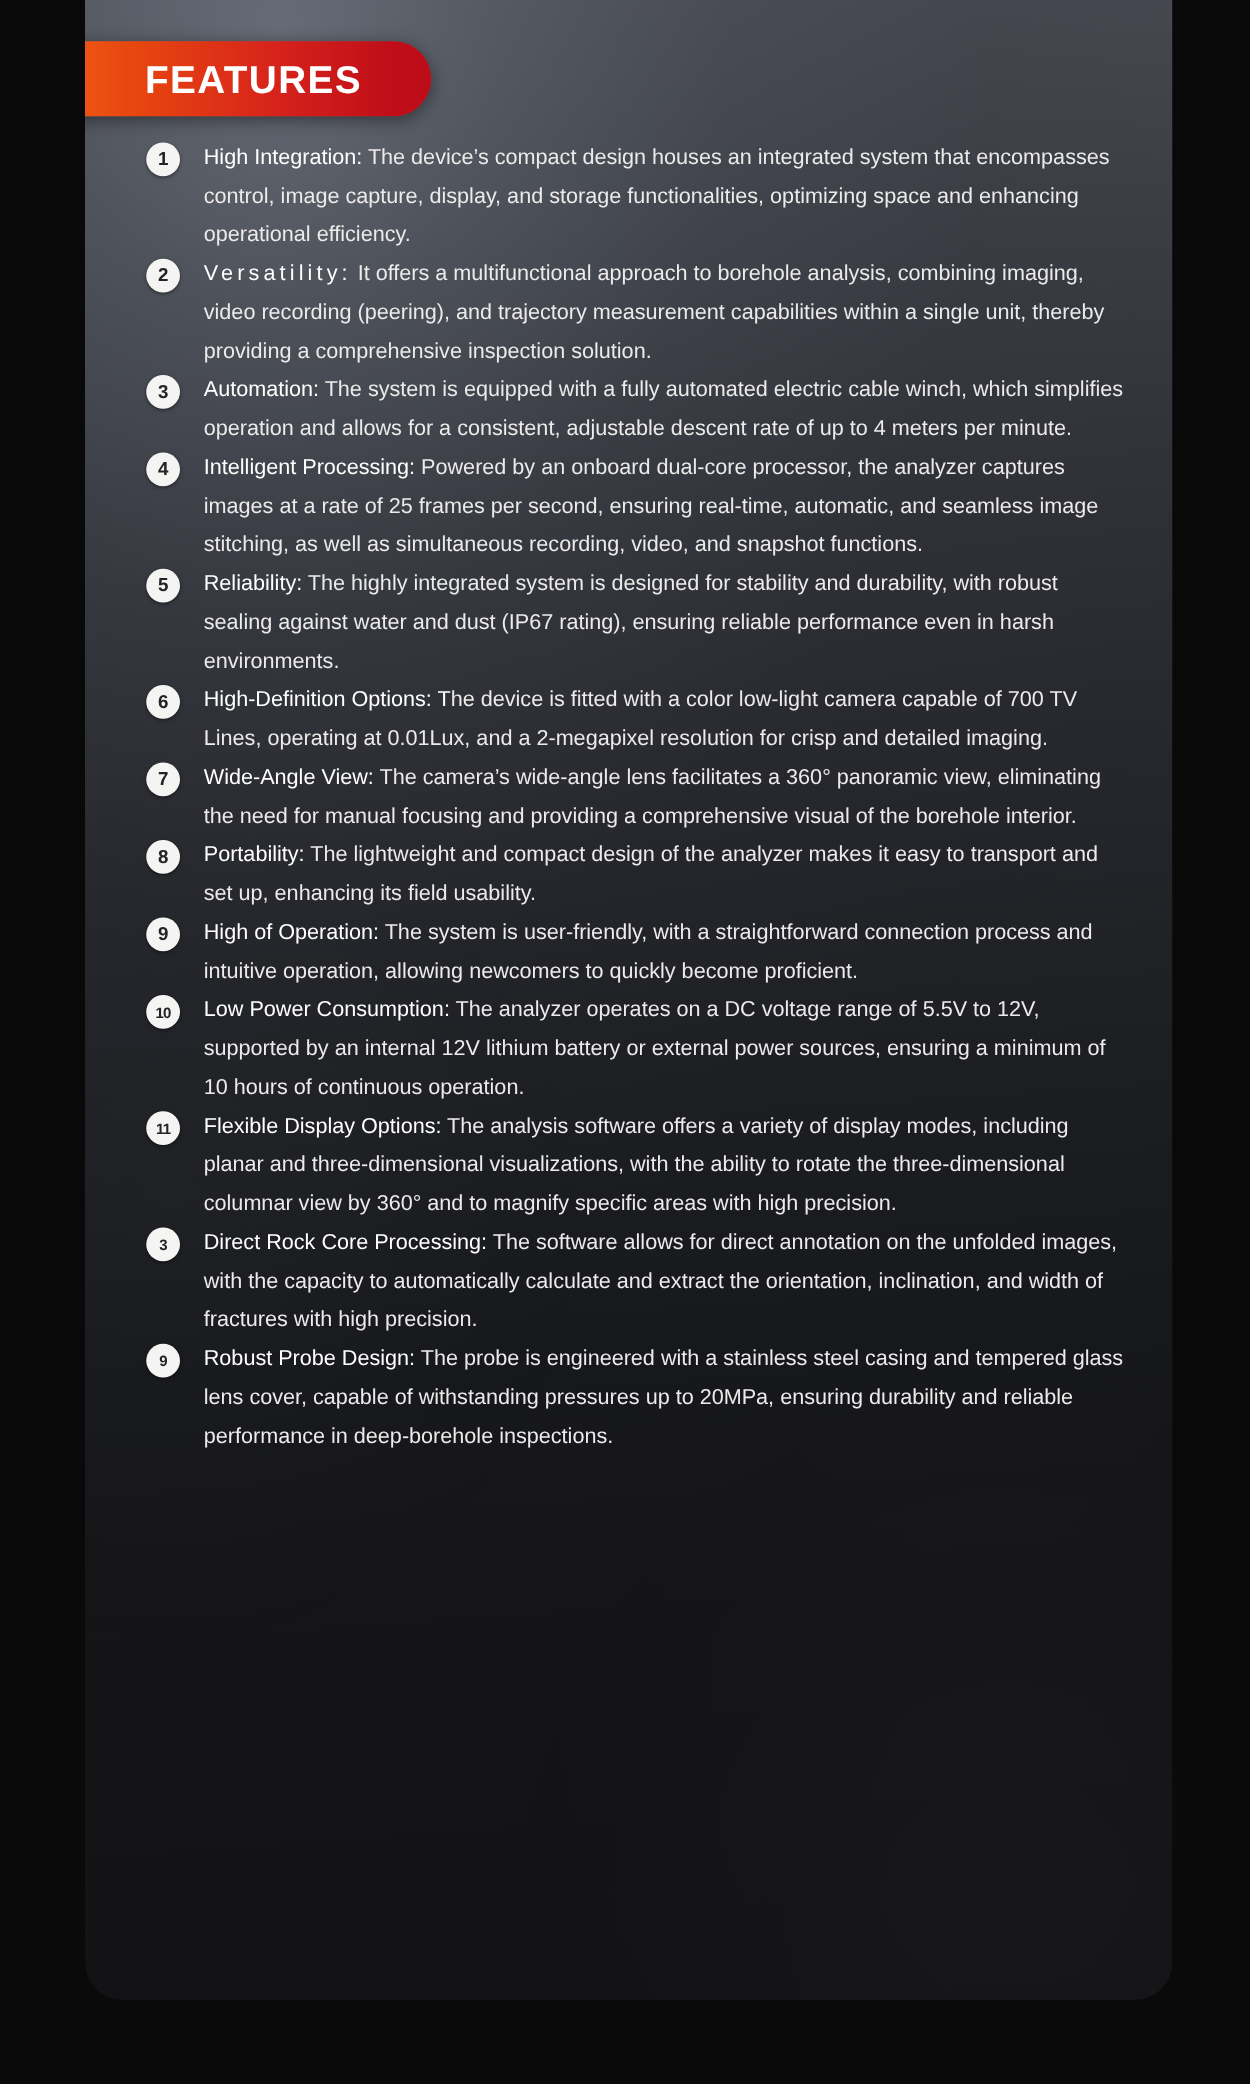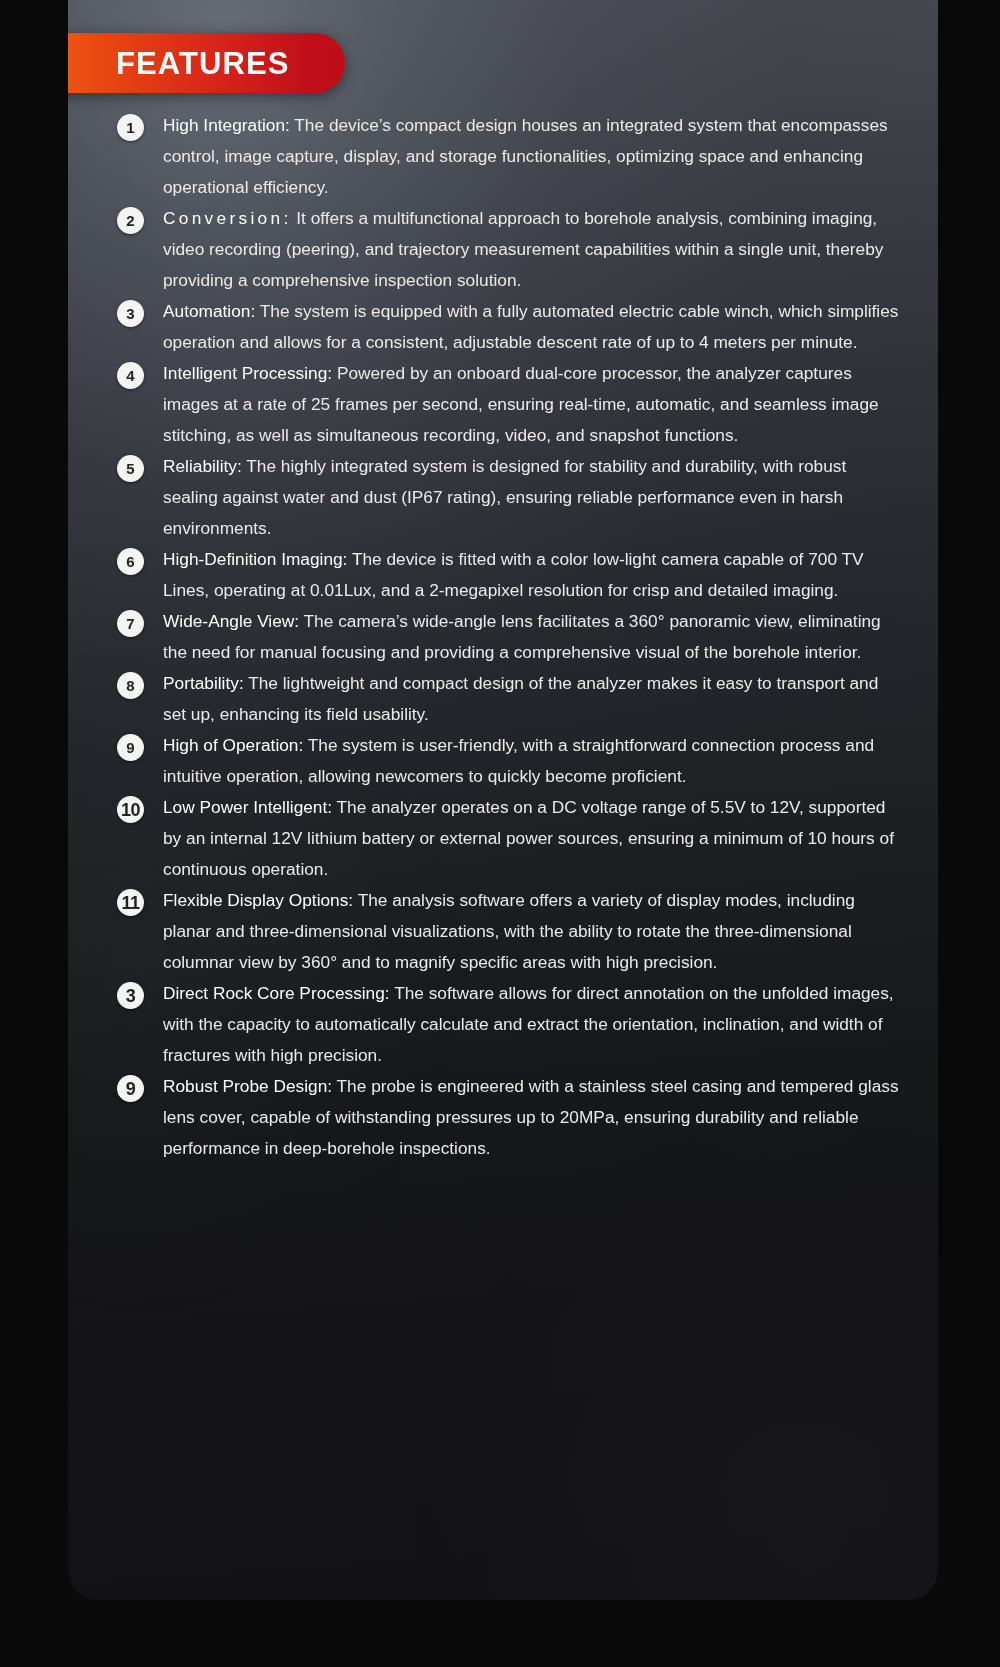--- a/index.html
+++ b/index.html
@@ -109,21 +109,21 @@
     background: #f4f4f2;
     color: #232327;
     font-size: 15px;
     font-weight: bold;
     display: flex;
     align-items: center;
     justify-content: center;
     line-height: 1;
     box-shadow: 0 1px 3px rgba(0,0,0,0.5);
   }
-  .badge.wide { font-size: 18px; letter-spacing: -0.6px; }
+  .badge.wide { font-size: 12px; letter-spacing: -0.6px; }
 
   .feature-body {
     color: #f0f0ef;
     font-size: 17.3px;
     line-height: 31px;
     text-align: left;
   }
 
   .feature-label {
     font-weight: normal;
@@ -145,53 +145,53 @@
       <span id="features-title">FEATURES</span>
     </div>
 
     <ul id="feature-list">
         <li class="feature-item">
           <span class="badge">1</span>
           <p class="feature-body"><span class="feature-label">High Integration:</span><span class="feature-text"> The device’s compact design houses an integrated system that encompasses control, image capture, display, and storage functionalities, optimizing space and enhancing operational efficiency.</span></p>
         </li>
         <li class="feature-item">
           <span class="badge">2</span>
-          <p class="feature-body"><span class="feature-label spaced">Conversion:</span><span class="feature-text"> It offers a multifunctional approach to borehole analysis, combining imaging, video recording (peering), and trajectory measurement capabilities within a single unit, thereby providing a comprehensive inspection solution.</span></p>
+          <p class="feature-body"><span class="feature-label spaced">Versatility:</span><span class="feature-text"> It offers a multifunctional approach to borehole analysis, combining imaging, video recording (peering), and trajectory measurement capabilities within a single unit, thereby providing a comprehensive inspection solution.</span></p>
         </li>
         <li class="feature-item">
           <span class="badge">3</span>
           <p class="feature-body"><span class="feature-label">Automation:</span><span class="feature-text"> The system is equipped with a fully automated electric cable winch, which simplifies operation and allows for a consistent, adjustable descent rate of up to 4 meters per minute.</span></p>
         </li>
         <li class="feature-item">
           <span class="badge">4</span>
           <p class="feature-body"><span class="feature-label">Intelligent Processing:</span><span class="feature-text"> Powered by an onboard dual-core processor, the analyzer captures images at a rate of 25 frames per second, ensuring real-time, automatic, and seamless image stitching, as well as simultaneous recording, video, and snapshot functions.</span></p>
         </li>
         <li class="feature-item">
           <span class="badge">5</span>
           <p class="feature-body"><span class="feature-label">Reliability:</span><span class="feature-text"> The highly integrated system is designed for stability and durability, with robust sealing against water and dust (IP67 rating), ensuring reliable performance even in harsh environments.</span></p>
         </li>
         <li class="feature-item">
           <span class="badge">6</span>
-          <p class="feature-body"><span class="feature-label">High-Definition Imaging: T</span><span class="feature-text">he device is fitted with a color low-light camera capable of 700 TV Lines, operating at 0.01Lux, and a 2-megapixel resolution for crisp and detailed imaging.</span></p>
+          <p class="feature-body"><span class="feature-label">High-Definition Options: T</span><span class="feature-text">he device is fitted with a color low-light camera capable of 700 TV Lines, operating at 0.01Lux, and a 2-megapixel resolution for crisp and detailed imaging.</span></p>
         </li>
         <li class="feature-item">
           <span class="badge">7</span>
           <p class="feature-body"><span class="feature-label">Wide-Angle View:</span><span class="feature-text"> The camera’s wide-angle lens facilitates a 360° panoramic view, eliminating the need for manual focusing and providing a comprehensive visual of the borehole interior.</span></p>
         </li>
         <li class="feature-item">
           <span class="badge">8</span>
           <p class="feature-body"><span class="feature-label">Portability:</span><span class="feature-text"> The lightweight and compact design of the analyzer makes it easy to transport and set up, enhancing its field usability.</span></p>
         </li>
         <li class="feature-item">
           <span class="badge">9</span>
           <p class="feature-body"><span class="feature-label">High of Operation:</span><span class="feature-text"> The system is user-friendly, with a straightforward connection process and intuitive operation, allowing newcomers to quickly become proficient.</span></p>
         </li>
         <li class="feature-item">
           <span class="badge wide">10</span>
-          <p class="feature-body"><span class="feature-label">Low Power Intelligent:</span><span class="feature-text"> The analyzer operates on a DC voltage range of 5.5V to 12V, supported by an internal 12V lithium battery or external power sources, ensuring a minimum of 10 hours of continuous operation.</span></p>
+          <p class="feature-body"><span class="feature-label">Low Power Consumption:</span><span class="feature-text"> The analyzer operates on a DC voltage range of 5.5V to 12V, supported by an internal 12V lithium battery or external power sources, ensuring a minimum of 10 hours of continuous operation.</span></p>
         </li>
         <li class="feature-item">
           <span class="badge wide">11</span>
           <p class="feature-body"><span class="feature-label">Flexible Display Options:</span><span class="feature-text"> The analysis software offers a variety of display modes, including planar and three-dimensional visualizations, with the ability to rotate the three-dimensional columnar view by 360° and to magnify specific areas with high precision.</span></p>
         </li>
         <li class="feature-item">
           <span class="badge wide">3</span>
           <p class="feature-body"><span class="feature-label">Direct Rock Core Processing:</span><span class="feature-text"> The software allows for direct annotation on the unfolded images, with the capacity to automatically calculate and extract the orientation, inclination, and width of fractures with high precision.</span></p>
         </li>
         <li class="feature-item">

